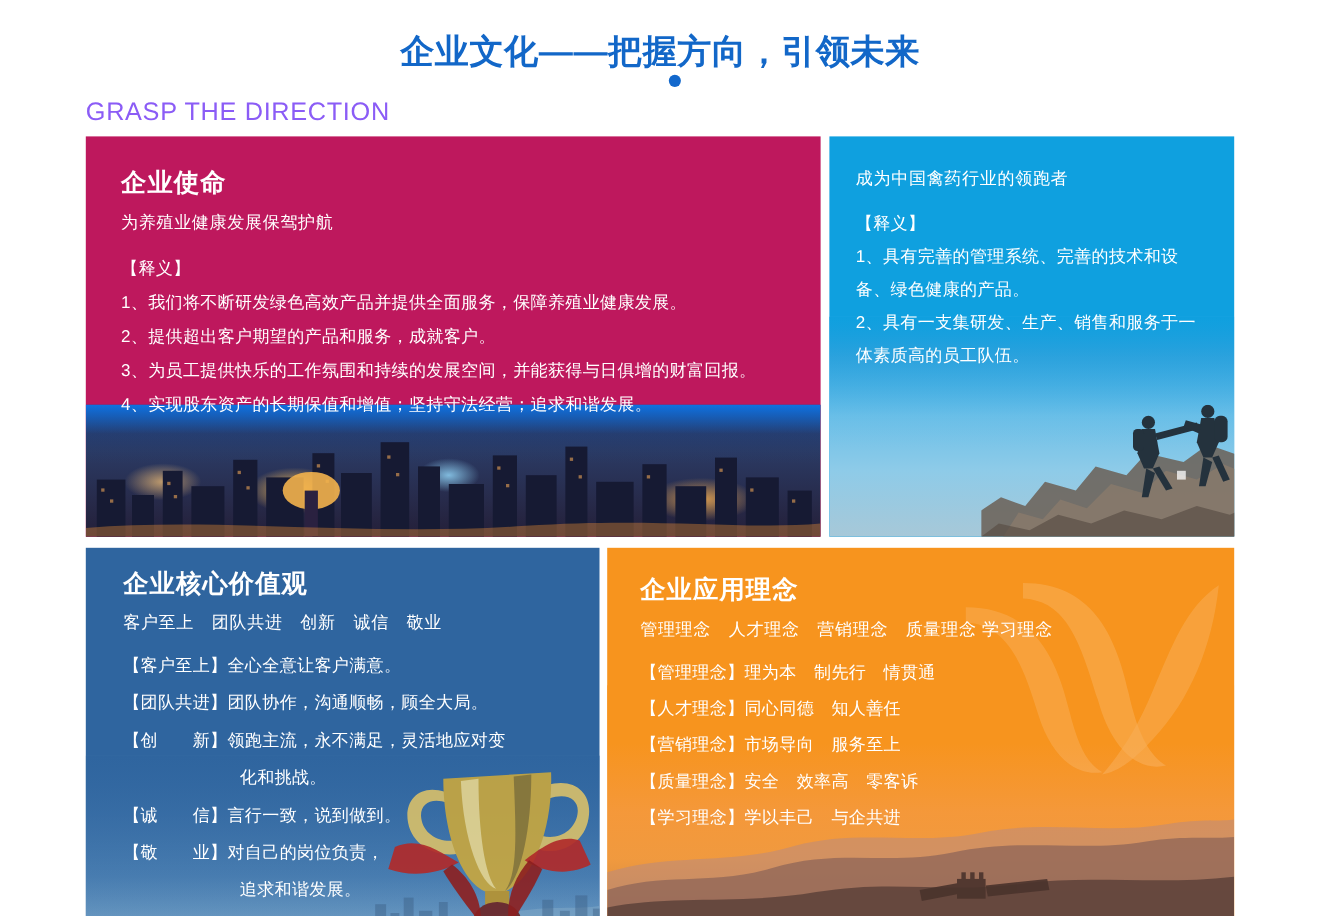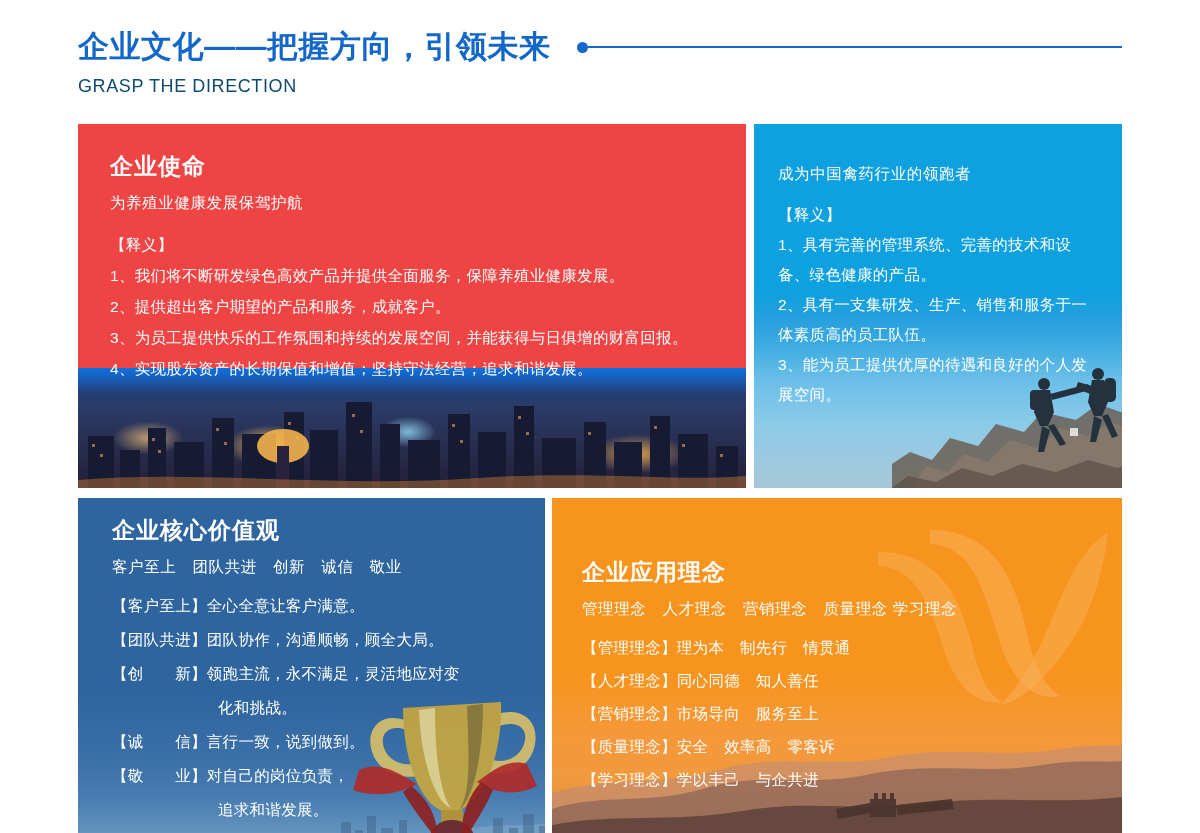--- a/index.html
+++ b/index.html
@@ -7,36 +7,36 @@
     width: 1200px;
     height: 833px;
     background: #ffffff;
     font-family: "Liberation Sans", "DejaVu Sans", sans-serif;
     overflow: hidden;
   }
   .page { position: relative; width: 1200px; height: 833px; background: #fff; }
 
   
   .header { position: absolute; left: 78px; top: 26px; width: 1044px; height: 86px; }
-  .header-title-row { display: flex; align-items: center; height: 42px; }
+  .header-title-row { display: flex; align-items: center; height: 42px; flex-direction: column; }
   .header-title {
     font-size: 31px;
     font-weight: bold;
     color: #1267c8;
     letter-spacing: 0.5px;
     white-space: nowrap;
     line-height: 42px;
   }
   .header-rule { display: flex; align-items: center; flex: 1; margin-left: 26px; height: 42px; }
   .header-dot { width: 11px; height: 11px; border-radius: 50%; background: #1268cc; flex: none; }
   .header-line { height: 2px; background: #1268cc; flex: 1; }
   .header-sub {
-    margin-top: 8px;
-    font-size: 18px;
-    color: #0c4a6e;
+    margin-top: 20px;
+    font-size: 23px;
+    color: #8b5cf6;
     letter-spacing: 0.6px;
     font-weight: 400;
   }
 
   
   .card {
     position: absolute;
     overflow: hidden;
     color: #ffffff;
   }
@@ -53,21 +53,21 @@
     letter-spacing: 0.6px;
     line-height: 1.3;
   }
   .card-body { font-size: 15.5px; line-height: 31px; letter-spacing: 0.3px; }
   .body-line { white-space: pre; }
   .body-line.wrap { white-space: normal; }
 
   
   #card-mission {
     left: 78px; top: 124px; width: 668px; height: 364px;
-    background: #ef4444;
+    background: #be185d;
   }
   #card-mission .photo {
     position: absolute; left: 0; right: 0; bottom: 0; height: 120px; z-index: 1;
     background:
       linear-gradient(to bottom, rgba(15,113,224,1) 0%, rgba(22,70,140,0.15) 22%, rgba(10,22,48,0) 45%),
       radial-gradient(ellipse 60px 30px at 190px 78px, rgba(255,196,90,0.95), rgba(255,150,40,0) 70%),
       radial-gradient(ellipse 40px 22px at 330px 64px, rgba(150,220,255,0.8), rgba(90,170,255,0) 70%),
       radial-gradient(ellipse 70px 28px at 560px 86px, rgba(255,180,80,0.8), rgba(255,140,30,0) 70%),
       radial-gradient(ellipse 50px 24px at 70px 70px, rgba(255,200,120,0.7), rgba(255,150,40,0) 70%),
       linear-gradient(to bottom, #23407a 0%, #2b3a63 35%, #241f38 100%);
@@ -113,21 +113,21 @@
     left: 552px; top: 498px; width: 570px; height: 335px;
     background: #f7941e;
   }
   #card-ideas .photo {
     position: absolute; left: 0; right: 0; bottom: 0; height: 210px; z-index: 1;
     background:
       linear-gradient(to bottom, rgba(247,148,30,1) 0%, rgba(247,148,30,0.75) 25%, rgba(240,160,110,0.35) 55%, rgba(220,170,160,0.25) 75%, rgba(160,120,110,0.45) 100%);
   }
   #card-ideas .wall { position: absolute; left: 0; right: 0; bottom: 0; height: 120px; z-index: 2; }
   #card-ideas .logo-mark { position: absolute; right: 4px; top: 28px; width: 250px; height: 190px; z-index: 2; opacity: 0.26; }
-  #card-ideas .inner { padding: 24px 23px 0 30px; margin-top: 36px; }
+  #card-ideas .inner { padding: 24px 23px 0 30px; }
   #card-ideas .card-body { line-height: 33px; }
   .gap-after { margin-top: 16px; }
   .gap-sm { margin-top: 12px; }
 </style>
 </head>
 <body>
 
 <div class="page">
 
   <div class="header">
@@ -221,26 +221,25 @@
         <circle cx="206" cy="6" r="6"></circle>
         <path d="M200 12 L212 12 L216 34 L210 48 L202 48 L196 34 Z"></path>
         <path d="M202 48 L198 74 L204 74 L210 52 Z"></path>
         <path d="M210 48 L220 70 L226 68 L216 46 Z"></path>
         <path d="M200 18 L186 14 L184 20 L198 26 Z"></path>
         <rect x="212" y="10" width="12" height="24" rx="5"></rect>
       </g>
       <rect x="178" y="60" width="8" height="8" fill="#ffffff" opacity="0.75"></rect>
     </svg>
     <div class="card-inner inner">
-      <div class="card-slogan" style="margin-top:12px">成为中国禽药行业的领跑者</div>
+      <div class="card-slogan" style="margin-top:1px">成为中国禽药行业的领跑者</div>
       <div class="card-body gap-after">
         <div class="body-line">【释义】</div>
         <div class="body-line wrap">1、具有完善的管理系统、完善的技术和设备、绿色健康的产品。</div>
         <div class="body-line wrap">2、具有一支集研发、生产、销售和服务于一体素质高的员工队伍。</div>
-        <div class="body-line wrap">3、能为员工提供优厚的待遇和良好的个人发展空间。</div>
       </div>
     </div>
   </div>
 
   <div class="card" id="card-values">
     <div class="photo"></div>
     <svg class="trophy" viewBox="0 0 210 215" preserveAspectRatio="none">
       <path d="M0 170 C40 160 80 166 120 158 C160 150 190 156 210 150 L210 215 L0 215 Z" fill="#7fa8c6" opacity="0.55"></path>
       <g opacity="0.9">
         <path d="M64 48 C40 40 26 56 30 76 C34 98 58 108 76 104 L72 92 C58 94 44 86 42 72 C40 60 50 52 66 58 Z" fill="#d9c06a"></path>

